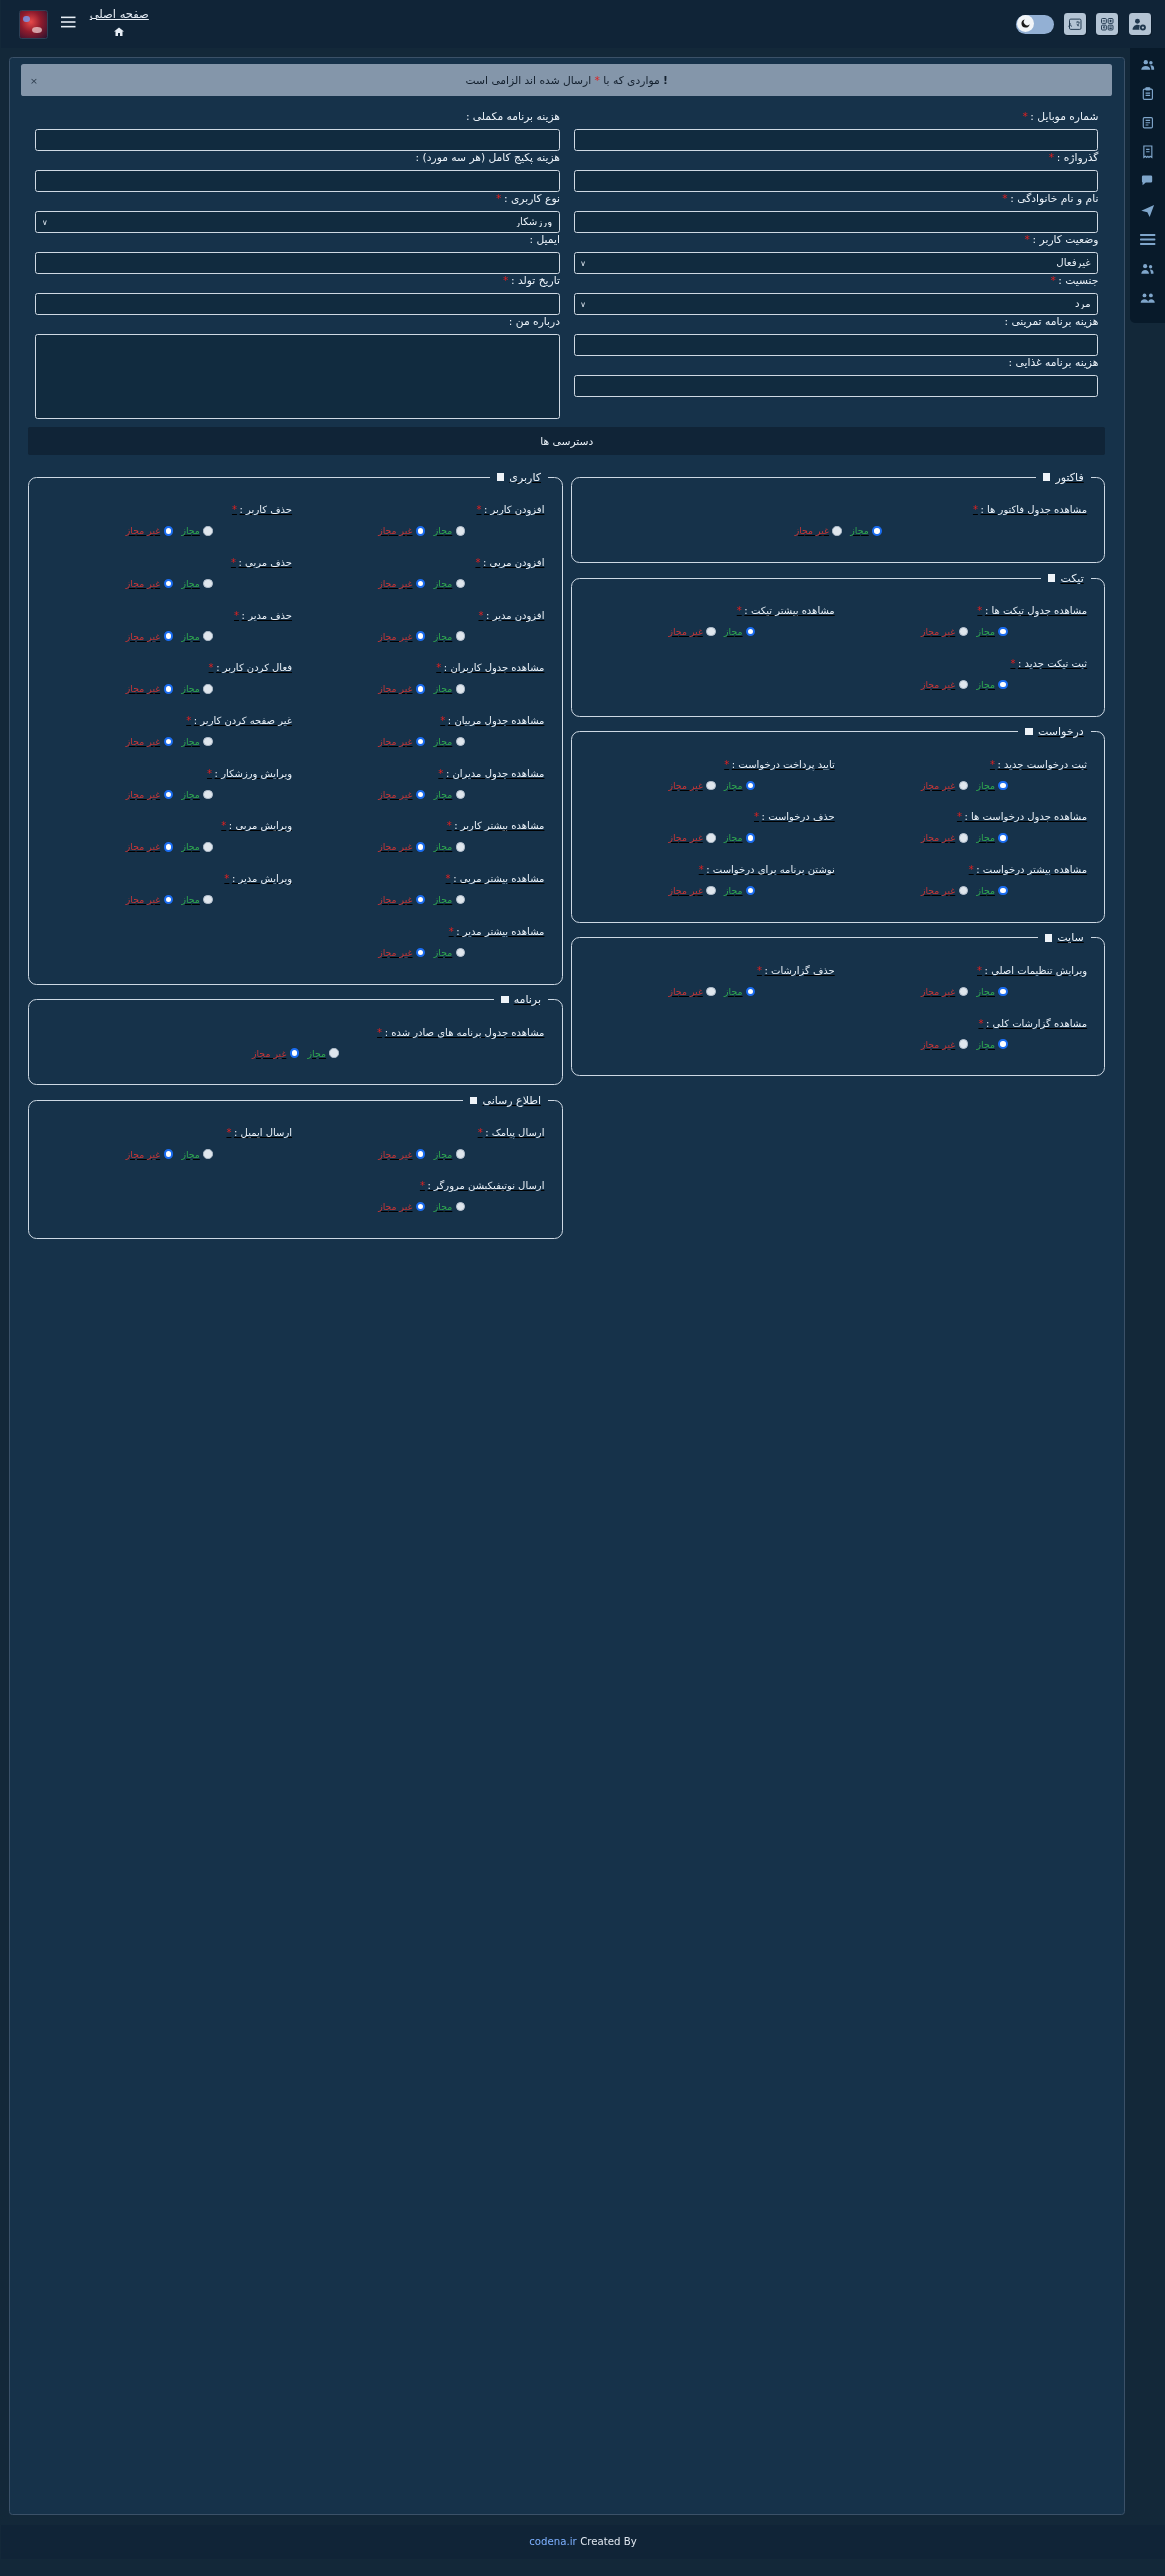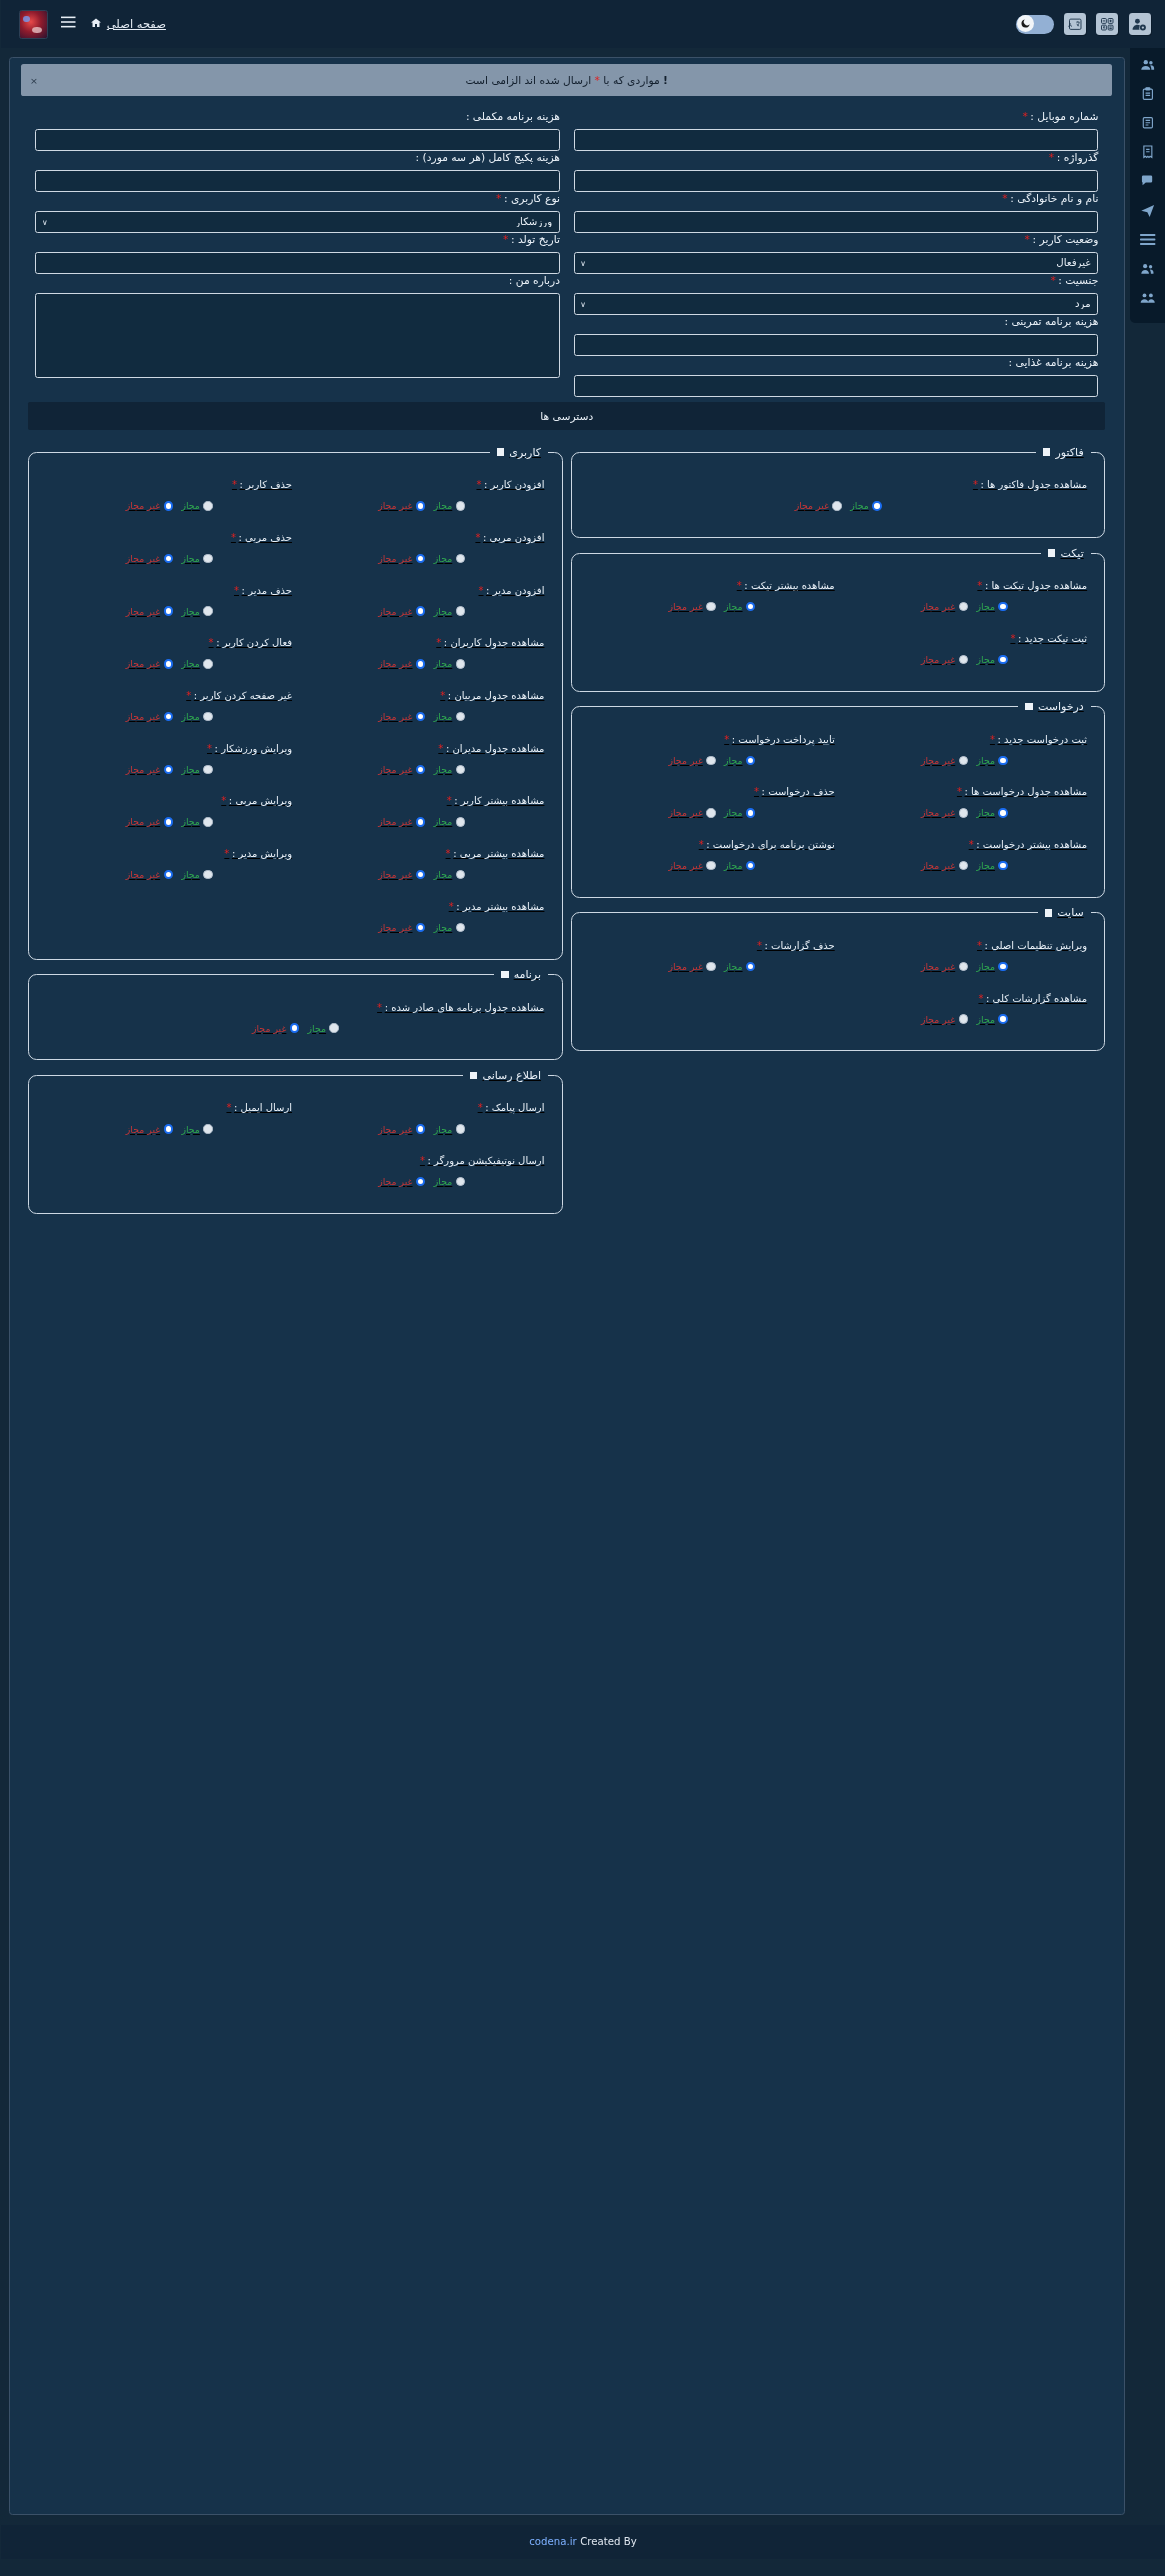--- a/index.html
+++ b/index.html
@@ -28,21 +28,21 @@
     position: relative; display: inline-block;
   }
   .toggle-dark::after {
     content: ""; position: absolute; top: 0.9px; left: 0.9px; width: 17px; height: 17px;
     border-radius: 50%; background: #f2f5f8;
   }
   .toggle-dark .moon {
     position: absolute; left: 4.3px; top: 3.4px; width: 11px; height: 11px; z-index: 2;
   }
   .topbar-right { display: flex; align-items: center; gap: 13.7px; padding-left: 6.8px; }
-  .home-link { color: #e7eef6; font-size: 11.5px; display: flex; align-items: center; gap: 5.1px; }
+  .home-link { color: #e7eef6; font-size: 11.5px; display: flex; align-items: center; gap: 5.1px; flex-direction: column; }
   .hamburger { color: #e7eef6; font-size: 15.4px; line-height: 1; cursor: pointer; }
   .avatar-box {
     width: 29px; height: 29px; border-radius: 2.6px; overflow: hidden;
     background: radial-gradient(circle at 40% 40%, #e84a4a 0%, #8e1b2c 45%, #2a1230 100%);
     border: 0.9px solid #2d4055; position: relative;
   }
   .avatar-box::before{
     content:""; position:absolute; left:3.4px; top:5.1px; width:6.8px; height:6.8px;
     border-radius:50%; background:#6fa3ff; opacity:.75;
   }
@@ -302,20 +302,21 @@
         <div class="field"><label class="field-label">هزینه برنامه تمرینی :</label><input class="ctl" type="text" style=""></div>
         <div class="field"><label class="field-label">هزینه برنامه غذایی :</label><input class="ctl" type="text" style=""></div>
       </div>
     <div class="form-col" id="col-left">
         <div class="field"><label class="field-label">هزینه برنامه مکملی :</label><input class="ctl" type="text" style=""></div>
         <div class="field"><label class="field-label">هزینه پکیج کامل (هر سه مورد) :</label><input class="ctl" type="text" style=""></div>
         <div class="field">
           <label class="field-label">نوع کاربری :<span class="req">*</span></label>
           <div class="sel-wrap"><select class="ctl"><option>ورزشکار</option></select><span class="chev">∨</span></div>
         </div>
+        <div class="field"><label class="field-label">ایمیل :</label><input class="ctl" type="text" style=""></div>
         <div class="field"><label class="field-label">تاریخ تولد :<span class="req">*</span></label><input class="ctl" type="text" style=""></div>
         <div class="field"><label class="field-label">درباره من :</label><textarea class="ctl" style=""></textarea></div>
       </div>
   </div>
 
   <div class="perm-head">دسترسی ها</div>
 
   <div class="perm-cols">
     <div class="perm-col" id="fs-left">
         <fieldset class="box">

